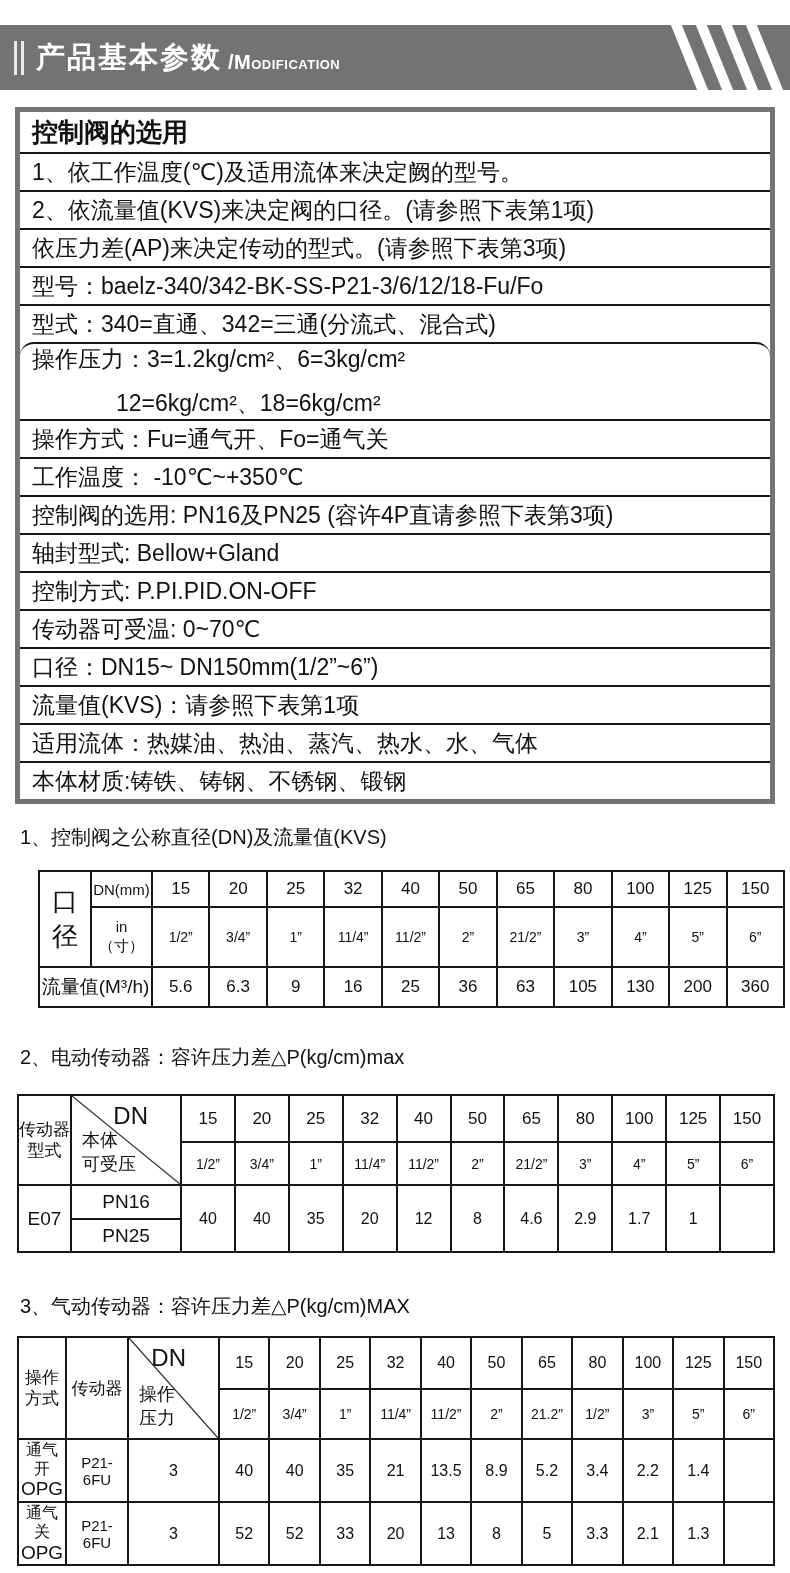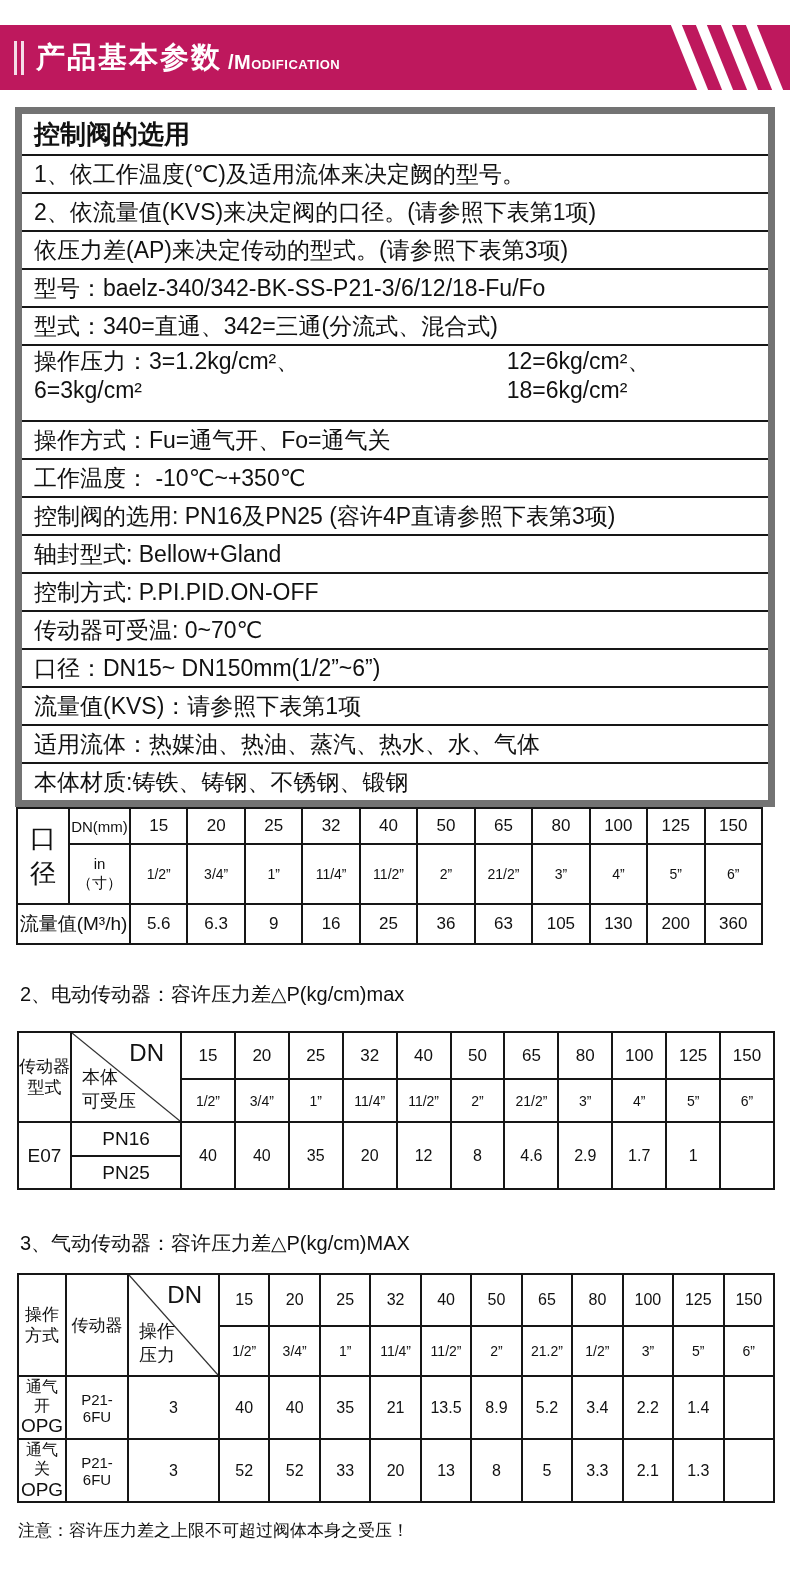--- a/index.html
+++ b/index.html
@@ -1,70 +1,70 @@
 <!DOCTYPE html>
 <html><head>
 <meta charset="utf-8">
 <style>
   html,body{margin:0;padding:0;background:#ffffff;}
   body{width:790px;font-family:"Liberation Sans","DejaVu Sans",sans-serif;color:#111;}
   .page{width:790px;position:relative;}
 
   
-  .banner{margin-top:25px;height:65px;background:#be185d;position:relative;
+  .banner{margin-top:25px;height:65px;background:#737373;position:relative;
           display:flex;align-items:center;overflow:hidden;}
   .accent-bars{display:flex;gap:4px;margin-left:14px;margin-right:12px;}
   .accent-bars i{display:block;width:3px;height:34px;background:rgba(255,255,255,.85);}
   .banner-title{color:#fff;font-size:29px;font-weight:bold;letter-spacing:2px;line-height:65px;}
   .banner-sub{color:#fff;font-size:13px;font-weight:bold;margin-left:6px;margin-top:10px;
               display:inline-block;letter-spacing:.5px;}
   .banner-sub::first-letter{font-size:20px;}
   .stripes{position:absolute;top:-8px;bottom:-8px;left:0;right:0;pointer-events:none;}
   .stripes i{position:absolute;top:0;bottom:0;width:11px;background:#fff;transform:skewX(22deg);}
   .stripes i:nth-child(1){left:684px;}
   .stripes i:nth-child(2){left:709px;}
   .stripes i:nth-child(3){left:734px;}
   .stripes i:nth-child(4){left:759px;}
 
   
-  .spec{margin:17px 15px 0 15px;width:760px;border:7px solid #737373;box-sizing:border-box;}
+  .spec{margin:17px 15px 0 15px;width:760px;border:5px solid #737373;box-sizing:border-box;}
   .spec .row{border-top:2px solid #161616;min-height:38px;display:flex;align-items:center;
              padding-left:12px;font-size:23px;box-sizing:border-box;}
   .spec .row.title{border-top:none;min-height:40px;font-size:26px;font-weight:bold;}
-  .spec .row.dbl{min-height:76px;align-items:flex-start;justify-content:center;gap:20px;}
+  .spec .row.dbl{min-height:76px;flex-direction:column;align-items:flex-start;justify-content:center;gap:13px;border-radius:14px;}
   .spec .row.dbl .l2{padding-left:84px;}
 
   
   .tbl-heading{font-size:20px;font-weight:400;margin:0 0 0 20px;color:#111;}
   .h1x{margin-top:20px;margin-bottom:19px;}
   .h2x{margin-top:36px;margin-bottom:23px;}
   .h3x{margin-top:40px;margin-bottom:16px;}
   table{border-collapse:collapse;table-layout:fixed;}
   td{border:2px solid #161616;text-align:center;vertical-align:middle;padding:0;
      font-size:16px;color:#111;overflow:hidden;}
-  .t1{margin-left:16px;width:747px;border-radius:30px;}
+  .t1{margin-left:38px;width:747px;border-radius:30px;}
   .t2{margin-left:17px;width:758px;}
   .t3{margin-left:17px;width:758px;border-radius:30px;}
   .big-label{font-size:26px;}
   .small-label{font-size:15px;}
   .dn-num{font-size:17px;}
   .inch{font-size:14px;}
   .flow-label{font-size:19px;}
   .val{font-size:16px;}
   .two-line span{display:block;line-height:1.25;}
   .hd17{font-size:17px;}
   .hd19{font-size:19px;}
   .mode span{display:block;line-height:1.2;}
   .mode .cn{font-size:16px;}
   .mode .en{font-size:19px;}
 
   
   .diag{position:relative;}
   .diag svg{position:absolute;left:0;top:0;width:100%;height:100%;display:block;}
-  .diag .d-top{position:absolute;top:6px;right:16px;font-size:24px;}
+  .diag .d-top{position:absolute;top:6px;right:32px;font-size:24px;}
   .diag .d-bot{position:absolute;bottom:8px;left:10px;text-align:left;font-size:18px;line-height:1.3;}
   .diag .d-bot span{display:block;}
 
   .note{margin:16px 0 0 18px;font-size:17px;padding-bottom:18px;}
 </style>
 </head>
 <body>
 
 <div class="page">
 
@@ -99,20 +99,21 @@
     <div class="row">控制阀的选用: PN16及PN25 (容许4P直请参照下表第3项)</div>
     <div class="row">轴封型式: Bellow+Gland</div>
     <div class="row">控制方式: P.PI.PID.ON-OFF</div>
     <div class="row">传动器可受温: 0~70℃</div>
     <div class="row">口径：DN15~ DN150mm(1/2”~6”)</div>
     <div class="row">流量值(KVS)：请参照下表第1项</div>
     <div class="row">适用流体：热媒油、热油、蒸汽、热水、水、气体</div>
     <div class="row">本体材质:铸铁、铸钢、不锈钢、锻钢</div>
   </div>
 
+  <h2 class="tbl-heading h1x">1、控制阀之公称直径(DN)及流量值(KVS)</h2>
   <table class="t1">
     <colgroup>
         <col style="width:52px">
         <col style="width:61px">
       <col>
         <col>
         <col>
         <col>
         <col>
         <col>

